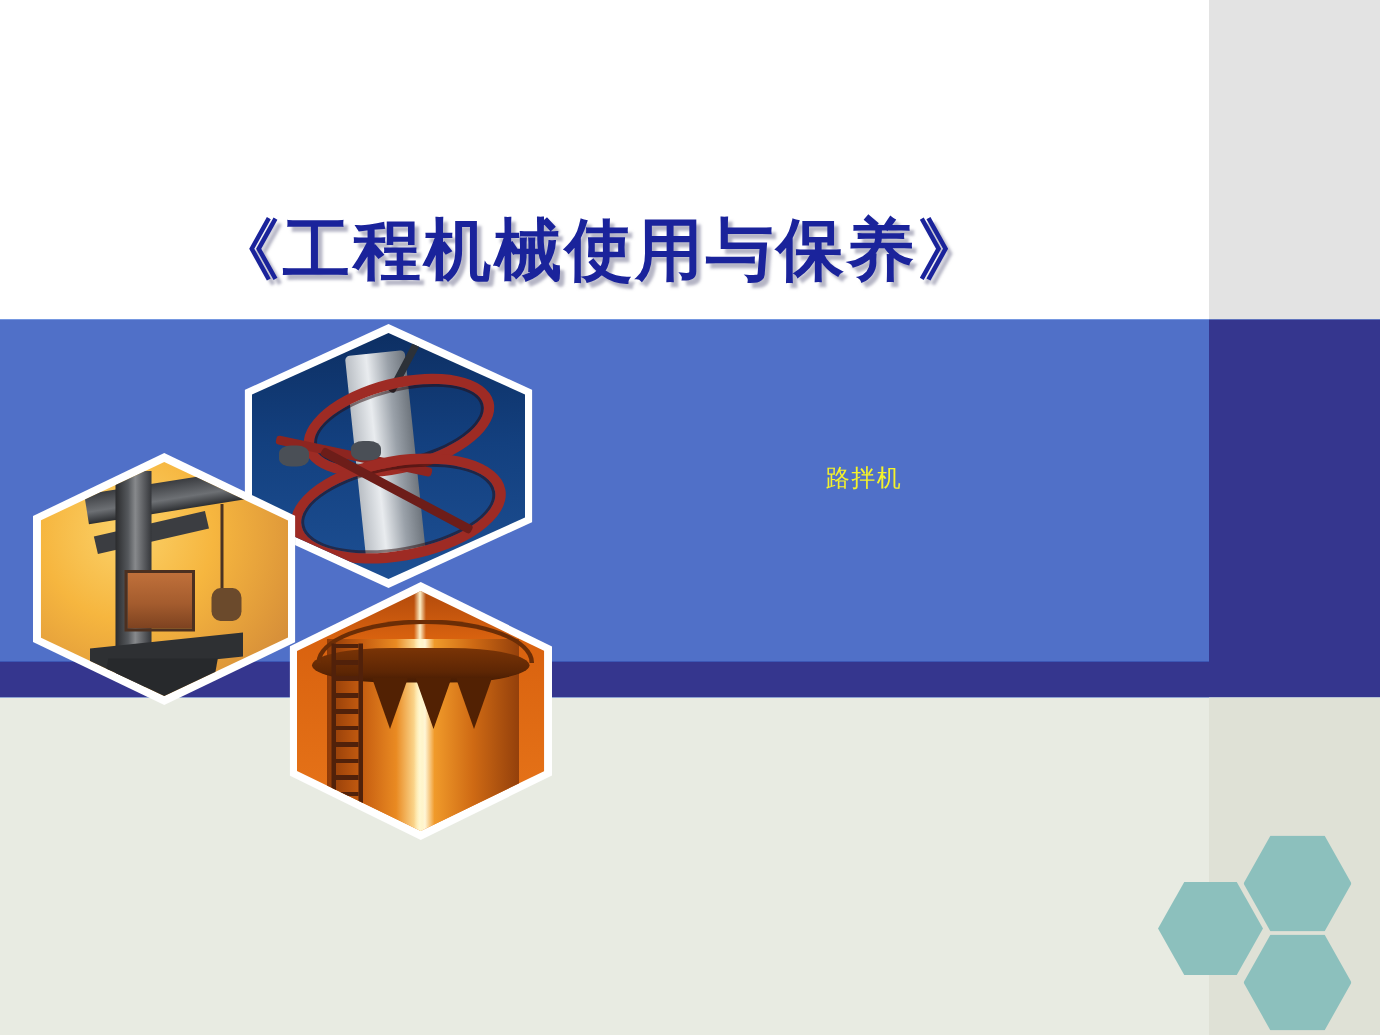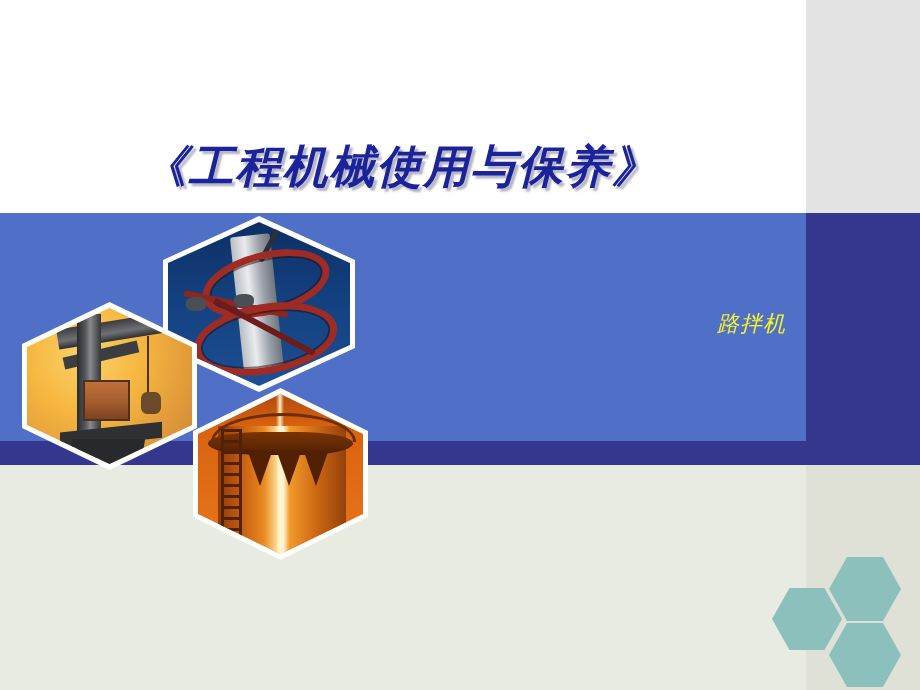--- a/index.html
+++ b/index.html
@@ -10,21 +10,20 @@
   body {
     font-family: "Liberation Sans", "DejaVu Sans", sans-serif;
   }
 
   #slide {
     position: relative;
     width: 920px;
     height: 690px;
     overflow: hidden;
     background: #3b82f6;
-    font-style: italic;
   }
 
   
   .band-white {
     position: absolute;
     left: 0; top: 0;
     width: 806px; height: 213px;
     background: #ffffff;
   }
   .band-grey-top {
@@ -89,23 +88,24 @@
     line-height: 1.45;
   }
   .subtitle-line1 {
     display: block;
     font-size: 23px;
     color: #ffffff;
     letter-spacing: 1px;
   }
   .subtitle-line2 {
     display: block;
-    font-size: 22px;
+    font-size: 16px;
     color: #f5f32a;
     letter-spacing: 1px;
+    text-align: center;
   }
 
   
   .hex-photo {
     position: absolute;
     clip-path: polygon(50% 0%, 100% 25%, 100% 75%, 50% 100%, 0% 75%, 0% 25%);
     background: #ffffff;
     filter: drop-shadow(4px 5px 4px rgba(40,40,60,0.40));
   }
   .hex-inner {

